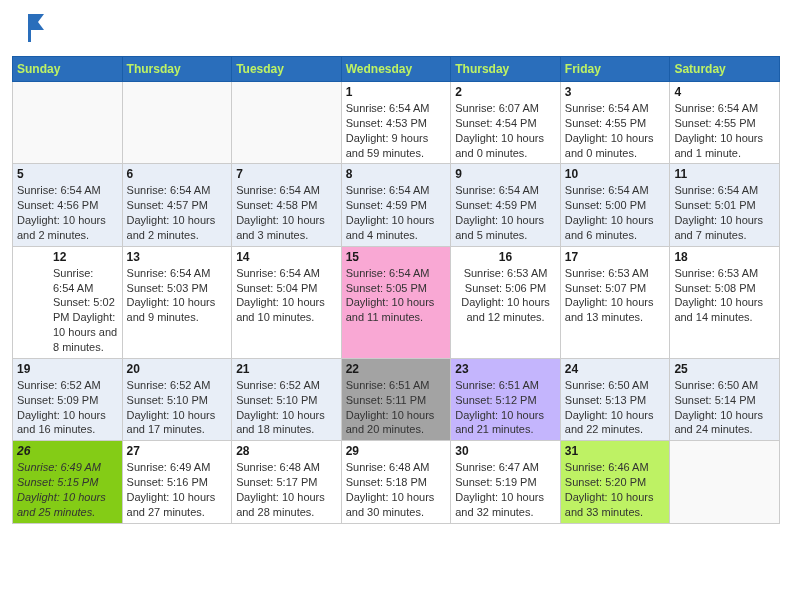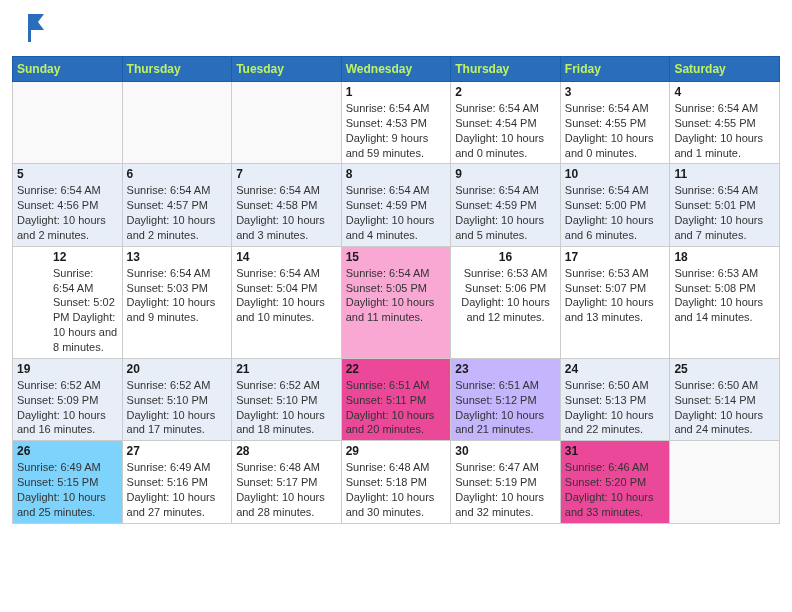--- a/index.html
+++ b/index.html
@@ -139,21 +139,21 @@
           <td class="empty-cell" style="background: rgb(245, 245, 245);"></td>
           <td style="background: rgb(255, 255, 255);">
             <span class="day-num">1</span>
             <div class="day-info">Sunrise: 6:54 AM
 Sunset: 4:53 PM
 Daylight: 9 hours
 and 59 minutes.</div>
           </td>
           <td style="background: rgb(255, 255, 255);">
             <span class="day-num">2</span>
-            <div class="day-info">Sunrise: 6:54 AM
+            <div class="day-info">Sunrise: 6:07 AM
 Sunset: 4:54 PM
 Daylight: 10 hours
 and 0 minutes.</div>
           </td>
           <td style="background: rgb(255, 255, 255);">
             <span class="day-num">3</span>
             <div class="day-info">Sunrise: 6:54 AM
 Sunset: 4:55 PM
 Daylight: 10 hours
 and 0 minutes.</div>
@@ -283,21 +283,21 @@
 Daylight: 10 hours
 and 17 minutes.</div>
           </td>
           <td style="background: rgb(232, 238, 247);">
             <span class="day-num">21</span>
             <div class="day-info">Sunrise: 6:52 AM
 Sunset: 5:10 PM
 Daylight: 10 hours
 and 18 minutes.</div>
           </td>
-          <td style="background: #ec4899;">
+          <td style="background: #a3a3a3;">
             <span class="day-num">22</span>
             <div class="day-info">Sunrise: 6:51 AM
 Sunset: 5:11 PM
 Daylight: 10 hours
 and 20 minutes.</div>
           </td>
           <td style="background: #c4b5fd;">
             <span class="day-num">23</span>
             <div class="day-info">Sunrise: 6:51 AM
 Sunset: 5:12 PM
@@ -313,21 +313,21 @@
           </td>
           <td style="background: rgb(232, 238, 247);">
             <span class="day-num">25</span>
             <div class="day-info">Sunrise: 6:50 AM
 Sunset: 5:14 PM
 Daylight: 10 hours
 and 24 minutes.</div>
           </td>
         </tr>
         <tr>
-          <td style="background: #7dd3fc;">
+          <td style="background: #84cc16; font-style: italic;">
             <span class="day-num">26</span>
             <div class="day-info">Sunrise: 6:49 AM
 Sunset: 5:15 PM
 Daylight: 10 hours
 and 25 minutes.</div>
           </td>
           <td style="background: rgb(255, 255, 255);">
             <span class="day-num">27</span>
             <div class="day-info">Sunrise: 6:49 AM
 Sunset: 5:16 PM
@@ -348,21 +348,21 @@
 Daylight: 10 hours
 and 30 minutes.</div>
           </td>
           <td style="background: rgb(255, 255, 255);">
             <span class="day-num">30</span>
             <div class="day-info">Sunrise: 6:47 AM
 Sunset: 5:19 PM
 Daylight: 10 hours
 and 32 minutes.</div>
           </td>
-          <td style="background: #ec4899; margin-left: 35px;">
+          <td style="background: #bef264; margin-left: 35px;">
             <span class="day-num">31</span>
             <div class="day-info">Sunrise: 6:46 AM
 Sunset: 5:20 PM
 Daylight: 10 hours
 and 33 minutes.</div>
           </td>
           <td class="empty-cell" style="background: rgb(245, 245, 245);"></td>
         </tr>
       </tbody>
   </table>

